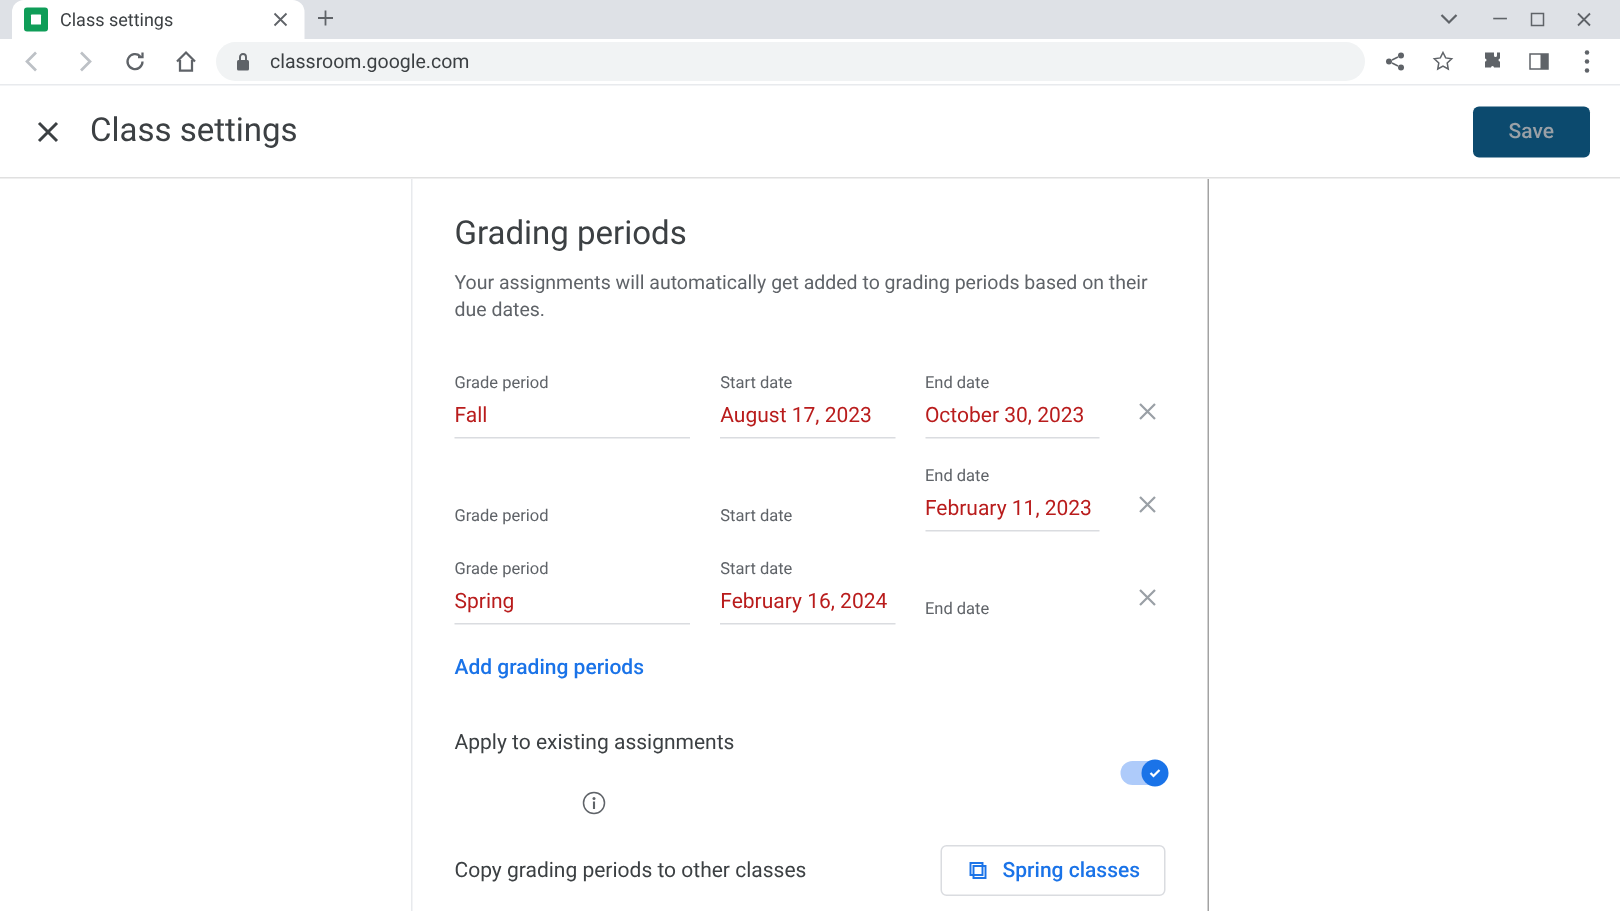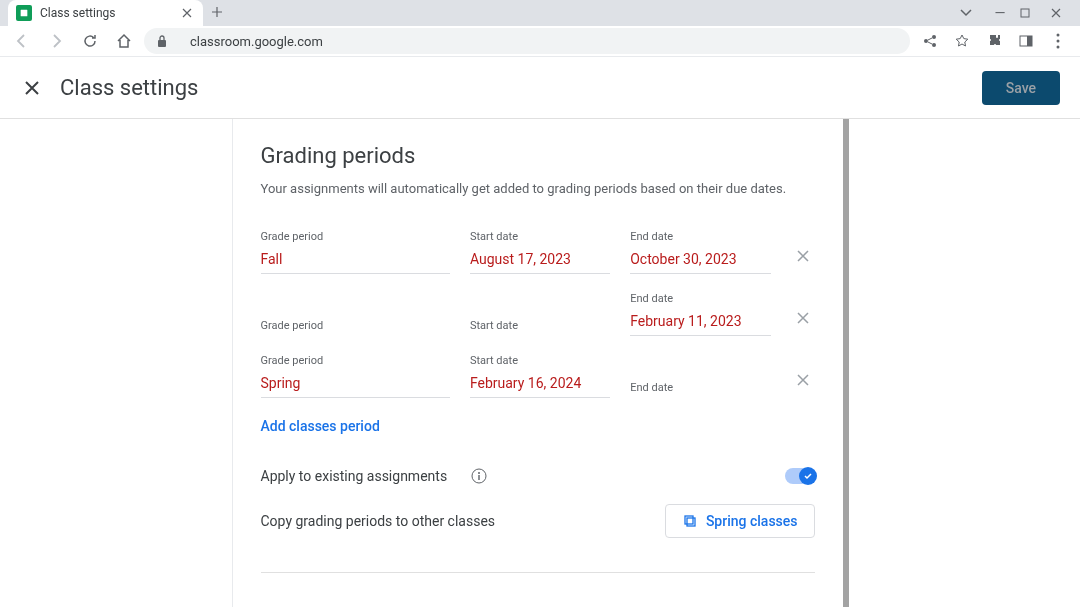--- a/index.html
+++ b/index.html
@@ -12,49 +12,49 @@
 .tab-favicon svg { width: 10px; height: 10px; fill: #fff; }
 .tab-title { flex: 1; white-space: nowrap; overflow: hidden; }
 .tab-close { width: 16px; height: 16px; display: flex; align-items: center; justify-content: center; color: #5f6368; cursor: pointer; }
 .new-tab { width: 28px; height: 28px; display: flex; align-items: center; justify-content: center; color: #5f6368; cursor: pointer; }
 .window-controls { margin-left: auto; display: flex; gap: 10px; padding-right: 10px; align-items: center; height: 26px; }
 .window-controls span { width: 20px; text-align: center; color: #5f6368; cursor: pointer; font-size: 14px; }
 
 .toolbar { background: #fff; height: 31px; display: flex; align-items: center; padding: 0 8px; gap: 6px; border-bottom: 1px solid #e8eaed; }
 .nav-btn { width: 28px; height: 28px; display: flex; align-items: center; justify-content: center; color: #5f6368; cursor: pointer; }
 .nav-btn.disabled { color: #bdc1c6; }
-.address-bar { flex: 1; height: 26px; background: #f1f3f4; border-radius: 13px; display: flex; align-items: center; padding: 0 12px; gap: 22px; font-size: 13px; color: #3c4043; max-width: 810px; }
+.address-bar { flex: 1; height: 26px; background: #f1f3f4; border-radius: 13px; display: flex; align-items: center; padding: 0 12px; gap: 12px; font-size: 13px; color: #3c4043; max-width: 810px; }
 .lock-icon { color: #5f6368; }
 .toolbar-right { margin-left: auto; display: flex; gap: 4px; align-items: center; }
 .toolbar-icon { width: 28px; height: 28px; display: flex; align-items: center; justify-content: center; color: #5f6368; cursor: pointer; }
 
 
 .page-header { height: 62px; display: flex; align-items: center; padding: 0 20px; border-bottom: 1px solid #e0e0e0; }
 .close-btn { width: 24px; height: 24px; display: flex; align-items: center; justify-content: center; color: #3c4043; cursor: pointer; margin-right: 16px; }
 .page-title { font-size: 22px; font-weight: 400; color: #3c4043; }
 .save-btn { margin-left: auto; padding: 9px 24px; background: #0c4a6e; color: #9aa0a6; border: none; border-radius: 4px; font-size: 14px; font-weight: 500; cursor: pointer; }
 
 
 .content-wrapper { display: flex; justify-content: center; height: calc(607px - 26px - 31px - 62px); overflow-y: auto; }
-.content { width: 617px; border-left: 1px solid #e8eaed; border-right: 6px solid #a3a3a3; padding: 24px 28px; }
+.content { width: 532px; border-left: 1px solid #e8eaed; border-right: 1px solid #a3a3a3; padding: 24px 28px; }
 
 .section-title { font-size: 22px; font-weight: 400; color: #3c4043; margin-bottom: 12px; }
 .section-desc { font-size: 13px; color: #5f6368; margin-bottom: 32px; line-height: 1.4; }
 
 .period-row { display: flex; gap: 20px; align-items: flex-end; margin-bottom: 18px; position: relative; }
 .field { flex: 1; }
 .field.name { flex: 1.35; }
 .field-label { font-size: 11px; color: #5f6368; margin-bottom: 4px; display: block; }
 .field-input { width: 100%; border: none; border-bottom: 1px solid #dadce0; padding: 4px 0 6px 0; font-size: 14px; color: #b91c1c; background: transparent; outline: none; }
 .remove-btn { width: 24px; height: 24px; display: flex; align-items: center; justify-content: center; color: #9aa0a6; cursor: pointer; margin-bottom: 6px; }
 
 .add-link { color: #1a73e8; font-size: 14px; font-weight: 500; cursor: pointer; margin-bottom: 24px; display: inline-block; }
 
 .option-row { display: flex; align-items: center; justify-content: space-between; padding: 10px 0; }
-.option-label { font-size: 14px; color: #3c4043; display: flex; align-items: center; gap: 24px; }
+.option-label { font-size: 14px; color: #3c4043; display: flex; align-items: center; gap: 24px; flex-direction: column; }
 .info-icon { width: 16px; height: 16px; color: #5f6368; }
 
 .toggle { width: 30px; height: 16px; background: #aecbfa; border-radius: 8px; position: relative; cursor: pointer; }
 .toggle-knob { width: 18px; height: 18px; background: #1a73e8; border-radius: 50%; position: absolute; right: -2px; top: -1px; display: flex; align-items: center; justify-content: center; }
 .toggle-knob svg { width: 10px; height: 10px; fill: #fff; }
 
 .select-btn { border: 1px solid #dadce0; border-radius: 4px; padding: 8px 16px; color: #1a73e8; font-size: 14px; font-weight: 500; background: #fff; cursor: pointer; display: flex; align-items: center; gap: 8px; }
 
 .divider { border: none; border-top: 1px solid #e0e0e0; margin: 24px 0; }
 
@@ -234,21 +234,21 @@
       <div class="field">
         <label class="field-label">End date</label>
       </div>
       <span class="remove-btn">
           <svg width="14" height="14" viewBox="0 0 14 14">
             <path d="M2 2l10 10M12 2L2 12" stroke="#9aa0a6" stroke-width="1.5"></path>
           </svg>
         </span>
     </div>
 
-    <a class="add-link">Add classes period</a>
+    <a class="add-link">Add grading periods</a>
 
     <div class="option-row">
       <span class="option-label">
         <span>Apply to existing assignments</span>
         <span class="info-icon">
             <svg width="16" height="16" viewBox="0 0 16 16">
               <circle cx="8" cy="8" r="7" stroke="#5f6368" fill="none"></circle>
               <circle cx="8" cy="5" r="1" fill="#5f6368"></circle>
               <rect x="7.3" y="7" width="1.4" height="5" fill="#5f6368"></rect>
             </svg>

